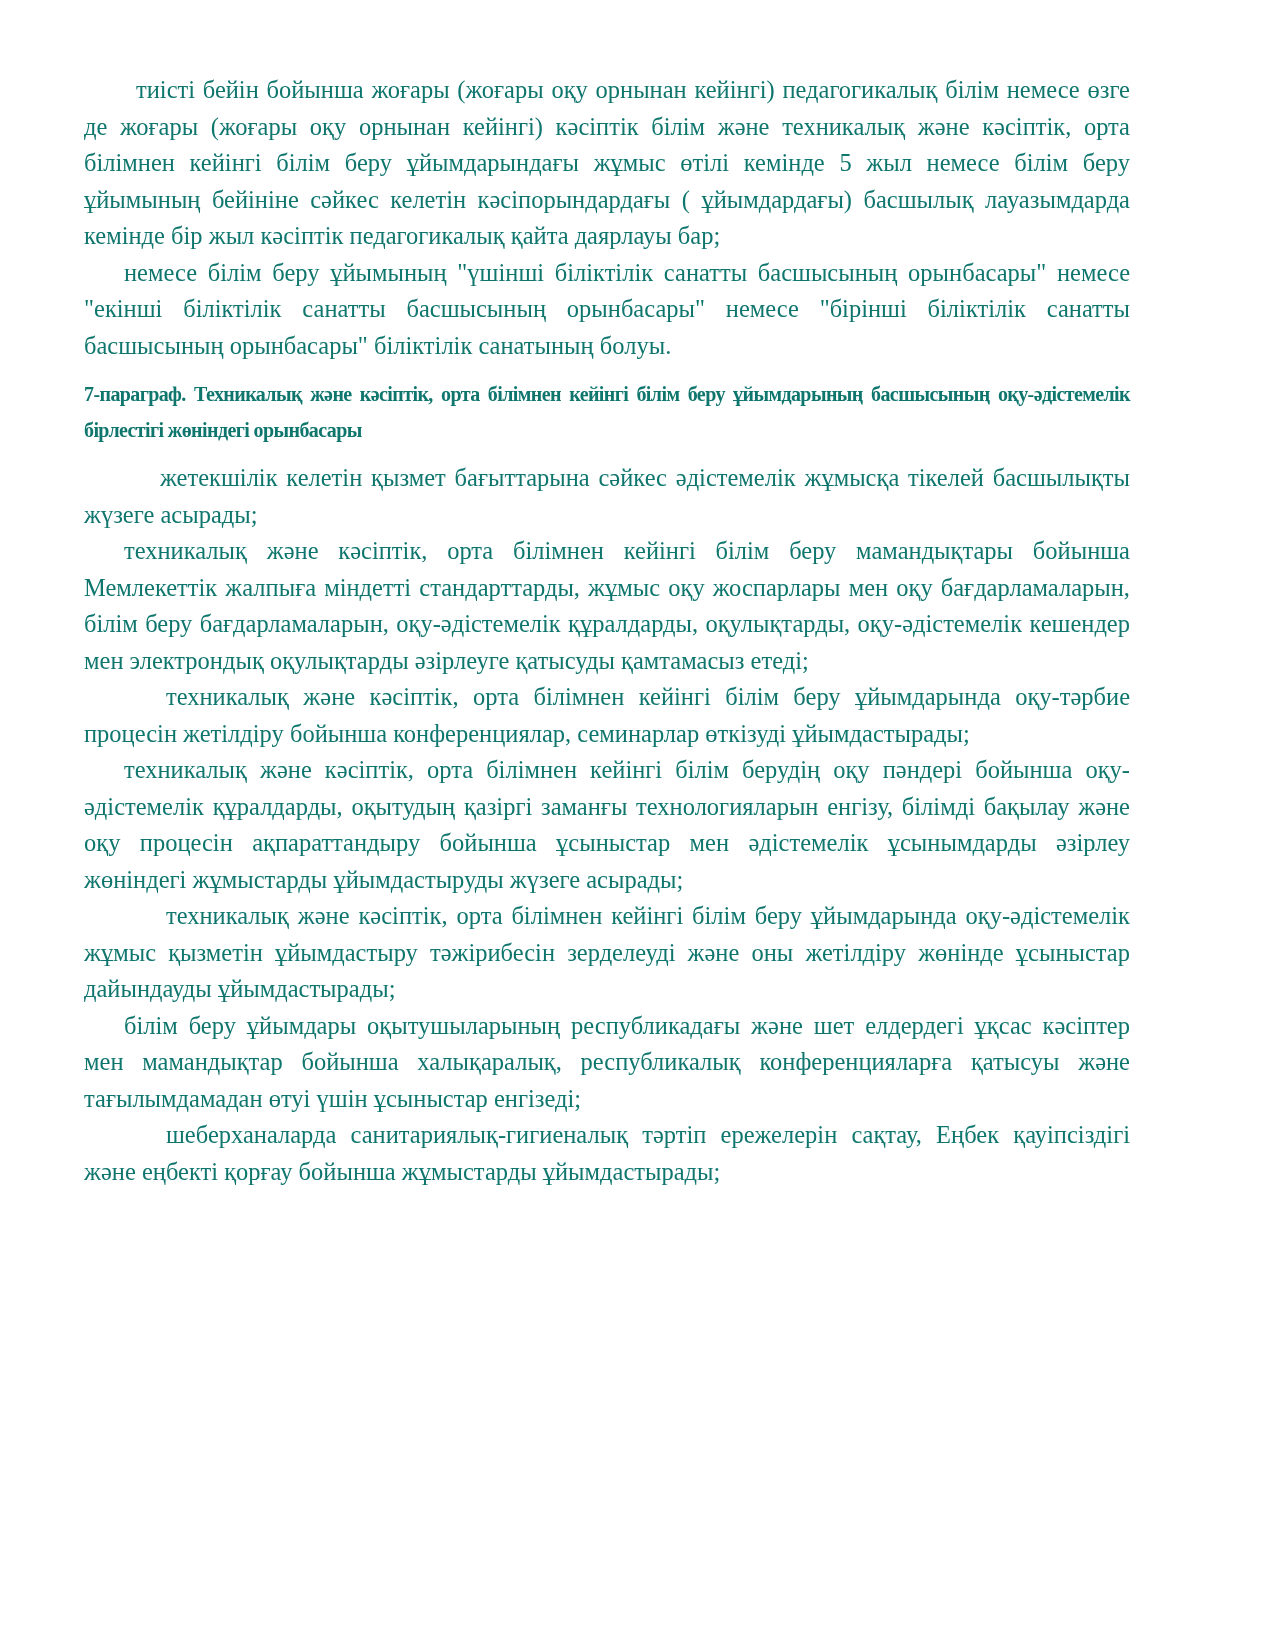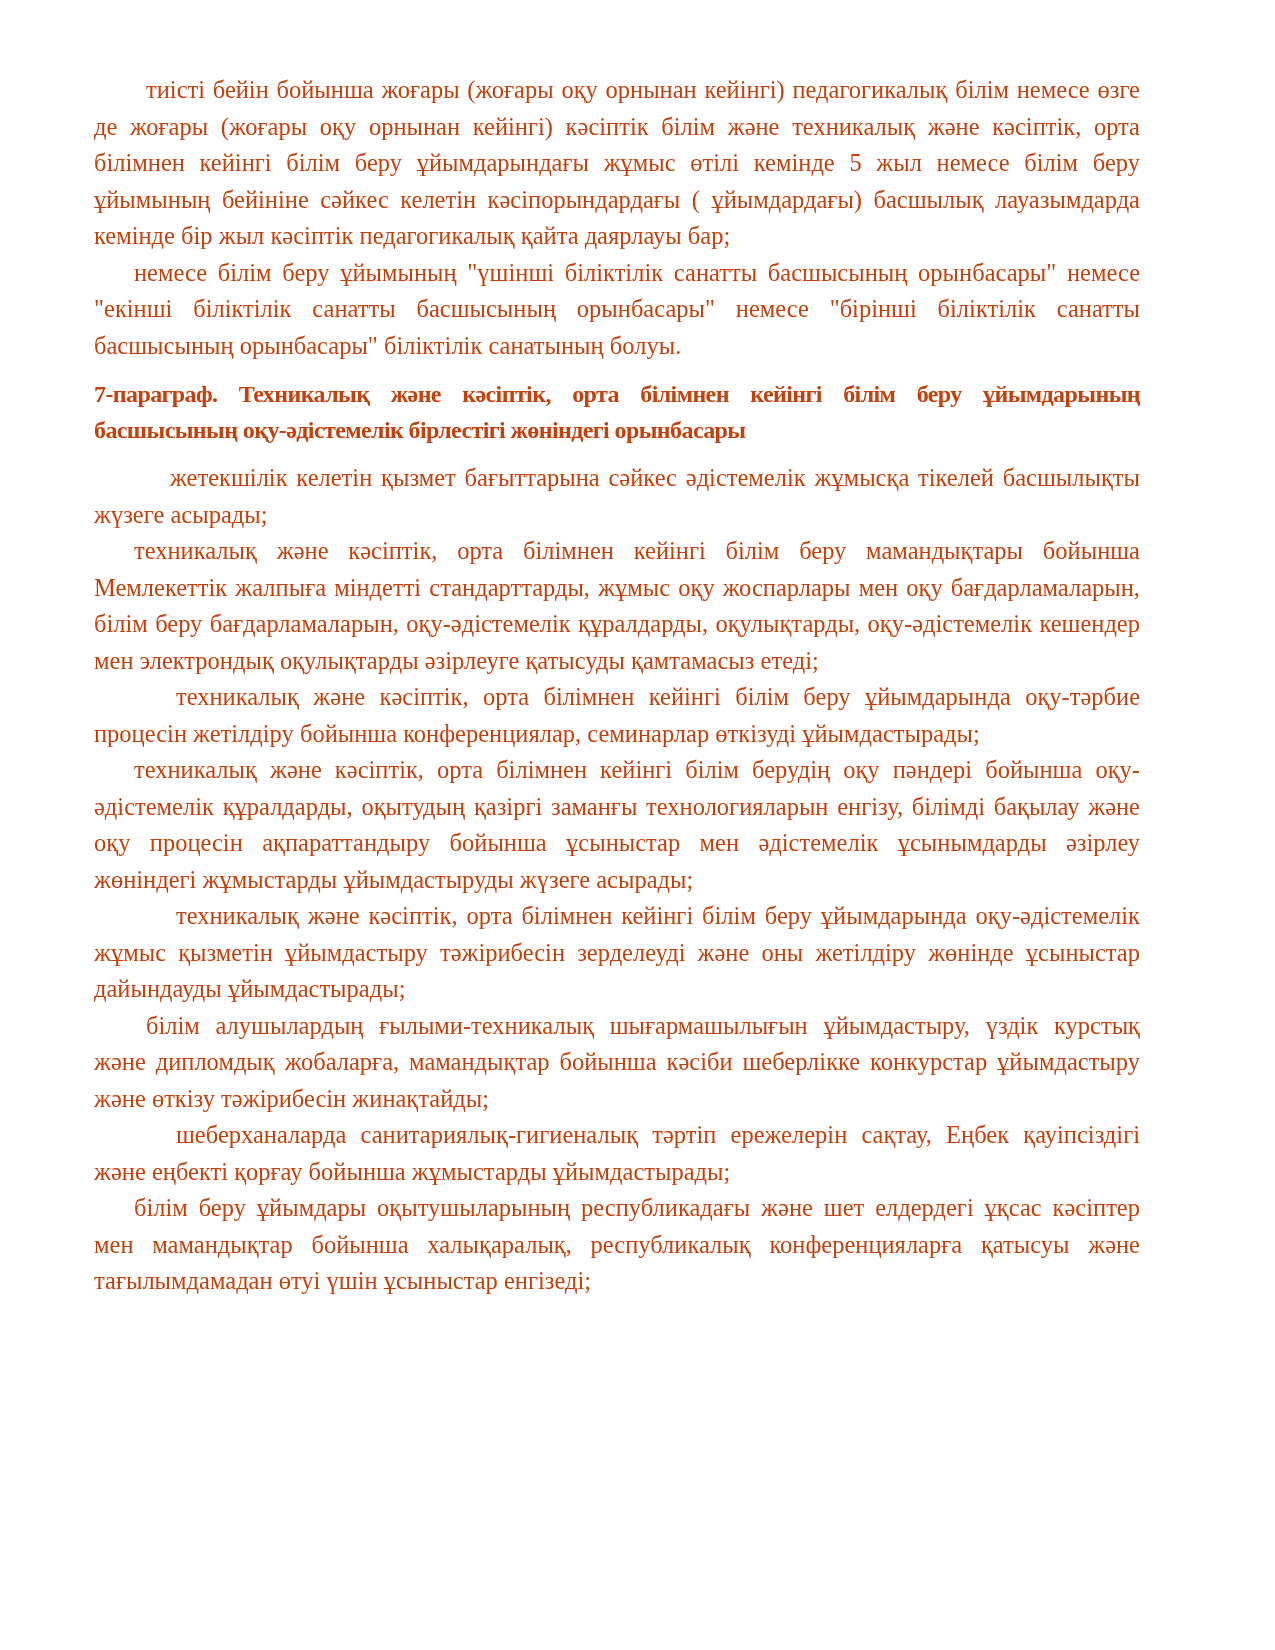--- a/index.html
+++ b/index.html
@@ -1,41 +1,40 @@
 <!DOCTYPE html>
 <html><head>
 <meta charset="utf-8">
 <style>
   html, body { margin: 0; padding: 0; background: #ffffff; }
   body { width: 1275px; height: 1650px; position: relative; overflow: hidden; }
   .page {
-    position: absolute; left: 94px; top: 72px; width: 1046px;
+    position: absolute; left: 84px; top: 72px; width: 1046px;
     font-family: "Liberation Serif", serif; font-size: 24.5px; line-height: 36.5px;
-    color: #c2410c;
+    color: #0f766e;
   }
   .p { text-align: justify; margin: 0; }
   .ind1 { text-indent: 52px; }
   .ind2 { text-indent: 40px; }
   .ind3 { text-indent: 76px; }
   .ind4 { text-indent: 82px; }
   .heading {
     font-weight: bold; margin: 12px 0 12px 0; line-height: 36px;
-    letter-spacing: -0.6px; font-size: 24px;
+    letter-spacing: -0.6px; font-size: 20px;
   }
 </style>
 </head>
 <body>
 
 <div class="page">
   <p class="p ind1">тиісті бейін бойынша жоғары (жоғары оқу орнынан кейінгі) педагогикалық білім немесе өзге де жоғары (жоғары оқу орнынан кейінгі) кәсіптік білім және техникалық және кәсіптік, орта білімнен кейінгі білім беру ұйымдарындағы жұмыс өтілі кемінде 5 жыл немесе білім беру ұйымының бейініне сәйкес келетін кәсіпорындардағы ( ұйымдардағы) басшылық лауазымдарда кемінде бір жыл кәсіптік педагогикалық қайта даярлауы бар;</p>
   <p class="p ind2">немесе білім беру ұйымының "үшінші біліктілік санатты басшысының орынбасары" немесе "екінші біліктілік санатты басшысының орынбасары" немесе "бірінші біліктілік санатты басшысының орынбасары" біліктілік санатының болуы.</p>
 
   <p class="p heading">7-параграф. Техникалық және кәсіптік, орта білімнен кейінгі білім беру ұйымдарының басшысының оқу-әдістемелік бірлестігі жөніндегі орынбасары</p>
 
   <p class="p ind3">жетекшілік келетін қызмет бағыттарына сәйкес әдістемелік жұмысқа тікелей басшылықты жүзеге асырады;</p>
   <p class="p ind2">техникалық және кәсіптік, орта білімнен кейінгі білім беру мамандықтары бойынша Мемлекеттік жалпыға міндетті стандарттарды, жұмыс оқу жоспарлары мен оқу бағдарламаларын, білім беру бағдарламаларын, оқу-әдістемелік құралдарды, оқулықтарды, оқу-әдістемелік кешендер мен электрондық оқулықтарды әзірлеуге қатысуды қамтамасыз етеді;</p>
   <p class="p ind4">техникалық және кәсіптік, орта білімнен кейінгі білім беру ұйымдарында оқу-тәрбие процесін жетілдіру бойынша конференциялар, семинарлар өткізуді ұйымдастырады;</p>
   <p class="p ind2">техникалық және кәсіптік, орта білімнен кейінгі білім берудің оқу пәндері бойынша оқу-әдістемелік құралдарды, оқытудың қазіргі заманғы технологияларын енгізу, білімді бақылау және оқу процесін ақпараттандыру бойынша ұсыныстар мен әдістемелік ұсынымдарды әзірлеу жөніндегі жұмыстарды ұйымдастыруды жүзеге асырады;</p>
   <p class="p ind4">техникалық және кәсіптік, орта білімнен кейінгі білім беру ұйымдарында оқу-әдістемелік жұмыс қызметін ұйымдастыру тәжірибесін зерделеуді және оны жетілдіру жөнінде ұсыныстар дайындауды ұйымдастырады;</p>
-  <p class="p ind1">білім алушылардың ғылыми-техникалық шығармашылығын ұйымдастыру, үздік курстық және дипломдық жобаларға, мамандықтар бойынша кәсіби шеберлікке конкурстар ұйымдастыру және өткізу тәжірибесін жинақтайды;</p>
+  <p class="p ind2">білім беру ұйымдары оқытушыларының республикадағы және шет елдердегі ұқсас кәсіптер мен мамандықтар бойынша халықаралық, республикалық конференцияларға қатысуы және тағылымдамадан өтуі үшін ұсыныстар енгізеді;</p>
   <p class="p ind4">шеберханаларда санитариялық-гигиеналық тәртіп ережелерін сақтау, Еңбек қауіпсіздігі және еңбекті қорғау бойынша жұмыстарды ұйымдастырады;</p>
-  <p class="p ind2">білім беру ұйымдары оқытушыларының республикадағы және шет елдердегі ұқсас кәсіптер мен мамандықтар бойынша халықаралық, республикалық конференцияларға қатысуы және тағылымдамадан өтуі үшін ұсыныстар енгізеді;</p>
 </div>
 
 </body></html>

